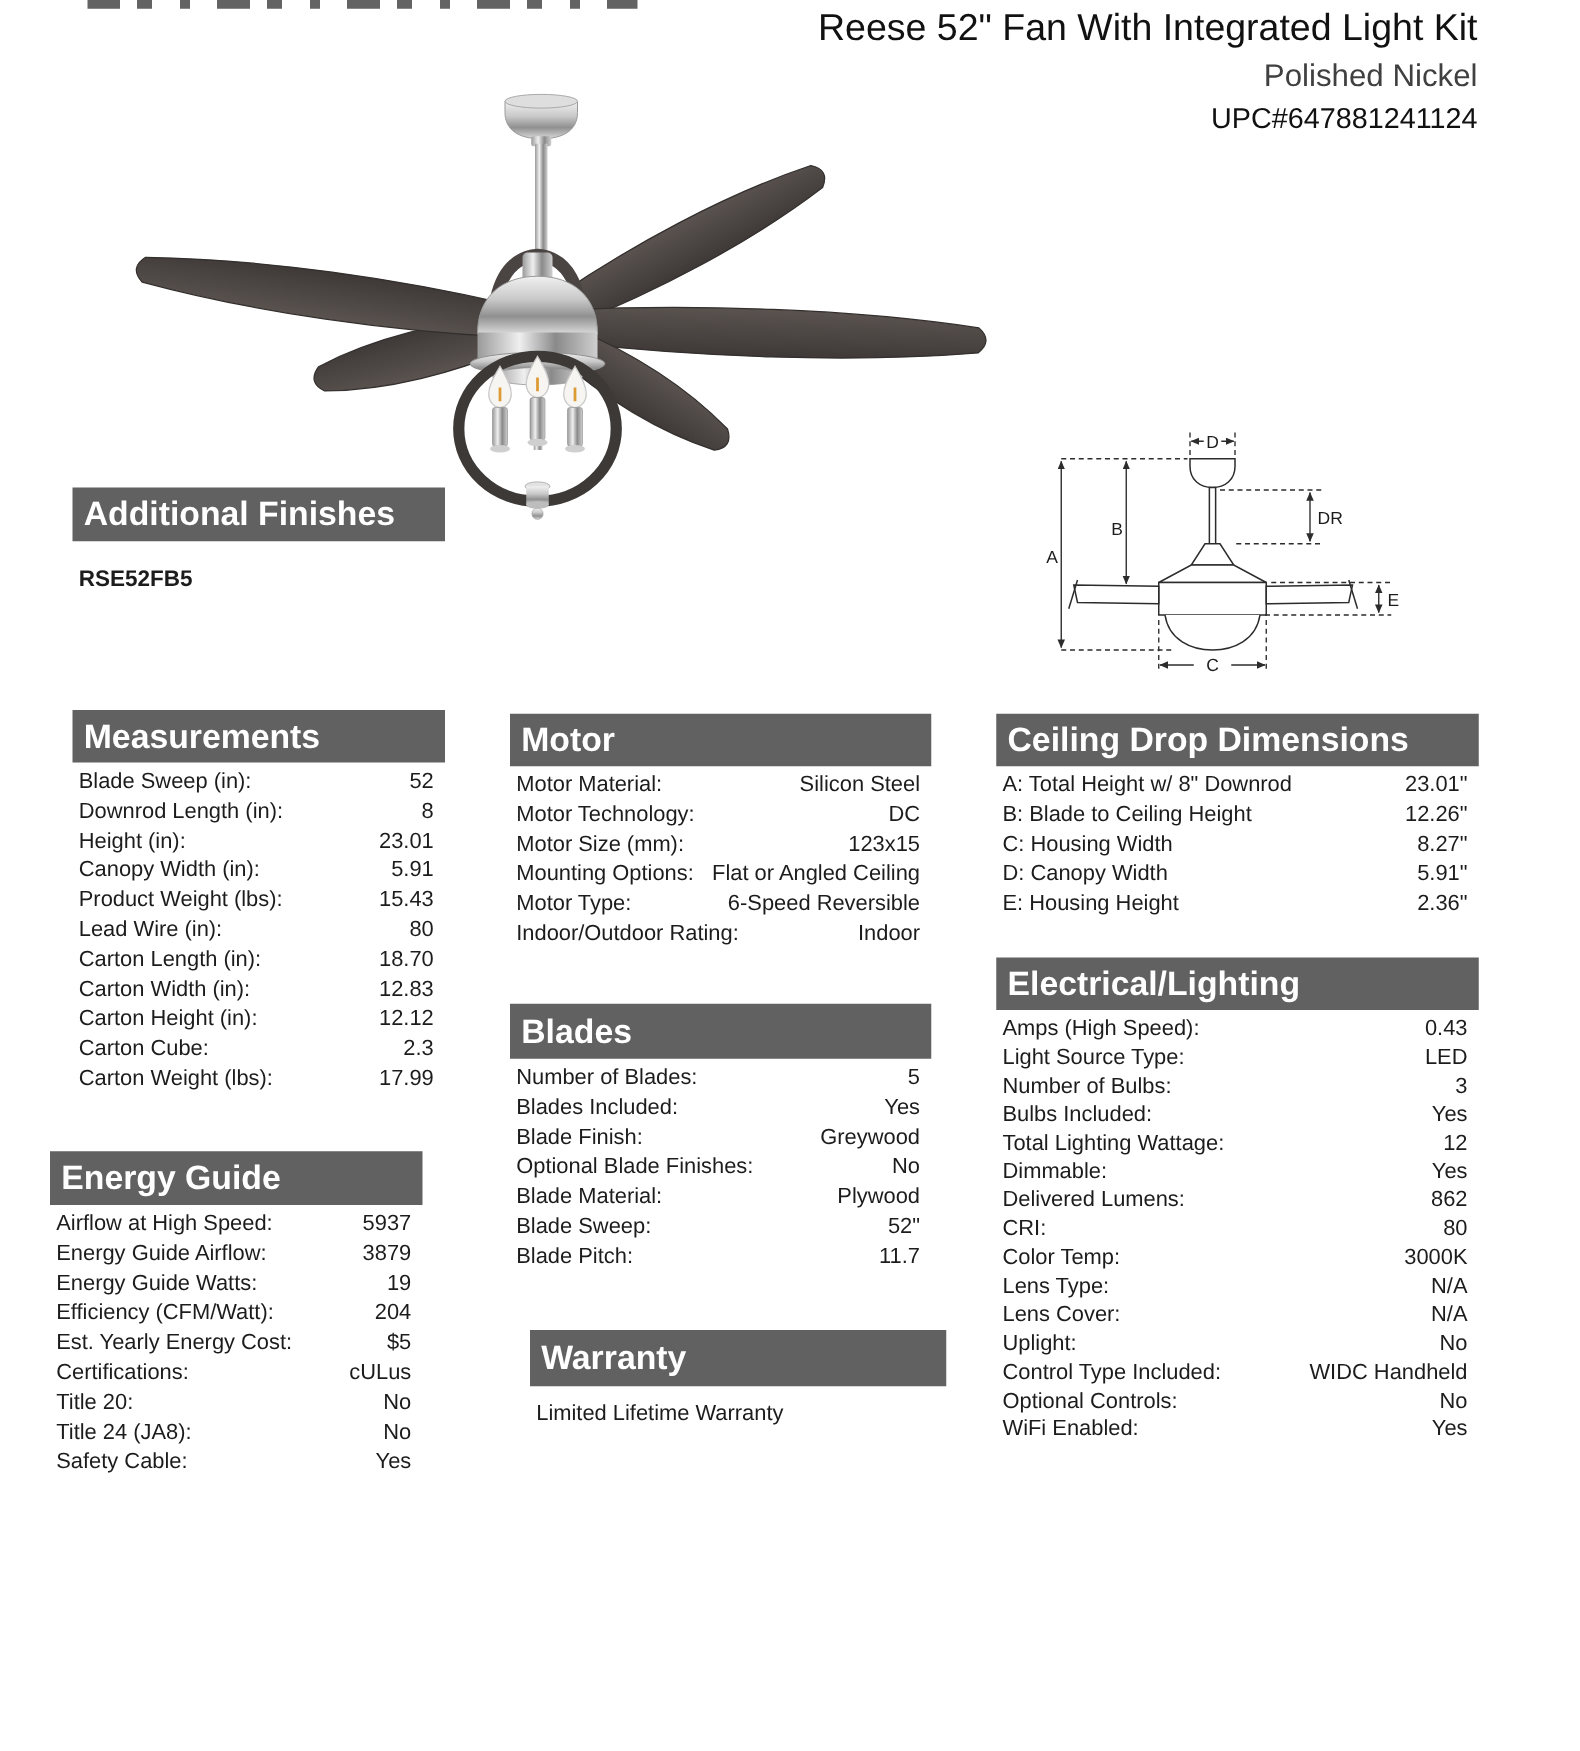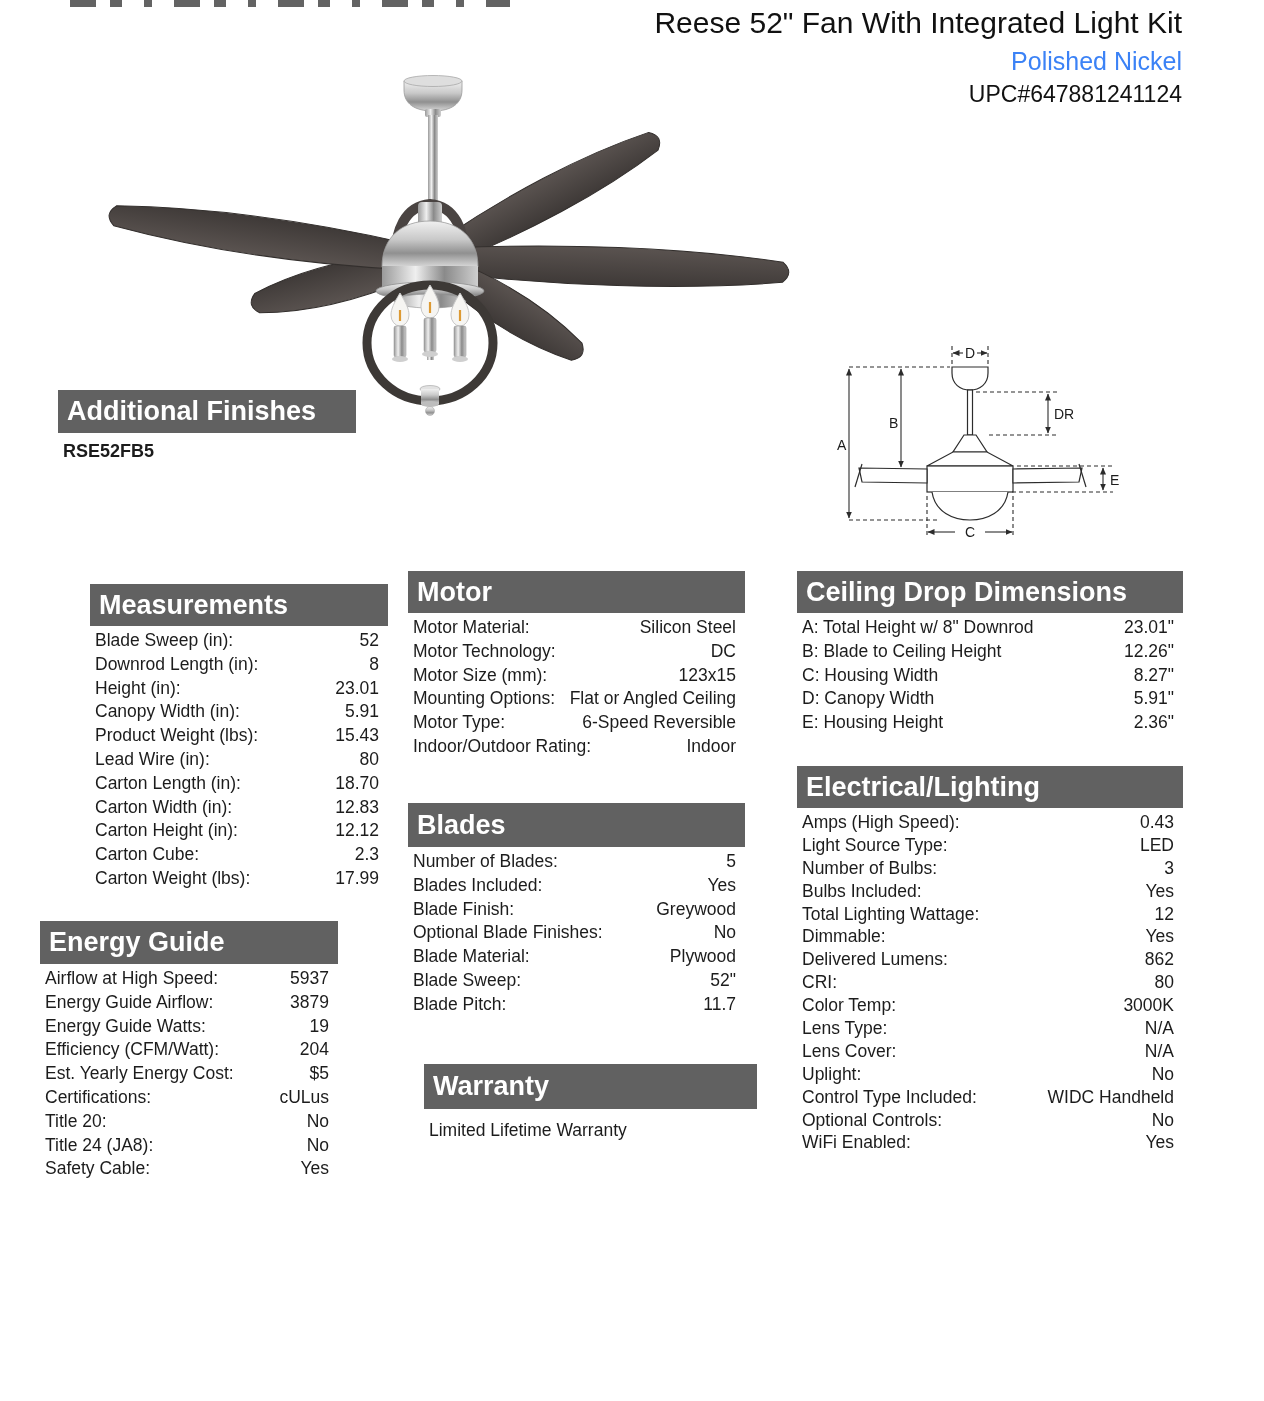--- a/index.html
+++ b/index.html
@@ -15,40 +15,40 @@
     left:70px;top:0;width:440px;height:7px;opacity:.75;
     background:repeating-linear-gradient(90deg,
       #2f2f2f 0 26px, transparent 26px 40px,
       #2f2f2f 40px 52px, transparent 52px 74px,
       #2f2f2f 74px 82px, transparent 82px 104px);
   }
 
   
   .title-block{right:82px;top:6px;text-align:right;line-height:1.15;}
   .title-main{font-size:30px;color:#111;}
-  .title-sub{font-size:25px;margin-top:6px;color:#3b82f6;}
+  .title-sub{font-size:25px;margin-top:6px;color:#404040;}
   .title-upc{font-size:23px;margin-top:6px;color:#111;}
 
   
   .spec{position:absolute;}
   .bar{
     height:42px;background:var(--bar,#616161);color:#ffffff;
     font-size:27px;font-weight:bold;line-height:42px;padding-left:9px;
     box-sizing:border-box;
   }
   .rows{margin-top:3px;}
   .spec-row{
     display:flex;justify-content:space-between;align-items:flex-end;
     height:23.8px;line-height:23.8px;font-size:17.5px;
     padding:0 9px 0 5px;white-space:nowrap;
   }
   .rows.tight .spec-row{height:22.9px;line-height:22.9px;}
   .spec-row .lbl{text-align:left;}
   .spec-row .val{text-align:right;}
-  .finish-code{font-weight:bold;font-size:18px;padding-left:5px;margin-top:8px;}
+  .finish-code{font-weight:bold;font-size:18px;padding-left:5px;margin-top:20px;}
   .warranty-text{font-size:17.5px;padding-left:5px;margin-top:11px;}
 </style>
 </head>
 <body>
 
 <div class="abs logo-strip"></div>
 
 <div class="abs title-block">
   <div class="title-main">Reese 52" Fan With Integrated Light Kit</div>
   <div class="title-sub">Polished Nickel</div>
@@ -193,21 +193,21 @@
   <g fill="#1c1c1c" font-size="14">
     <text x="2" y="110">A</text>
     <text x="54" y="88">B</text>
     <text x="130" y="197">C</text>
     <text x="130" y="18">D</text>
     <text x="219" y="79">DR</text>
     <text x="275" y="145">E</text>
   </g>
 </svg>
 
-<section class="spec" style="left:58px;top:584px;width:298px;margin-left:32px;">
+<section class="spec" style="left:58px;top:568px;width:298px;">
   <div class="bar">
     <span>Measurements</span>
   </div>
   <div class="rows">
       <div class="spec-row">
         <span class="lbl">Blade Sweep (in):</span>
         <span class="val">52</span>
       </div>
       <div class="spec-row">
         <span class="lbl">Downrod Length (in):</span>

